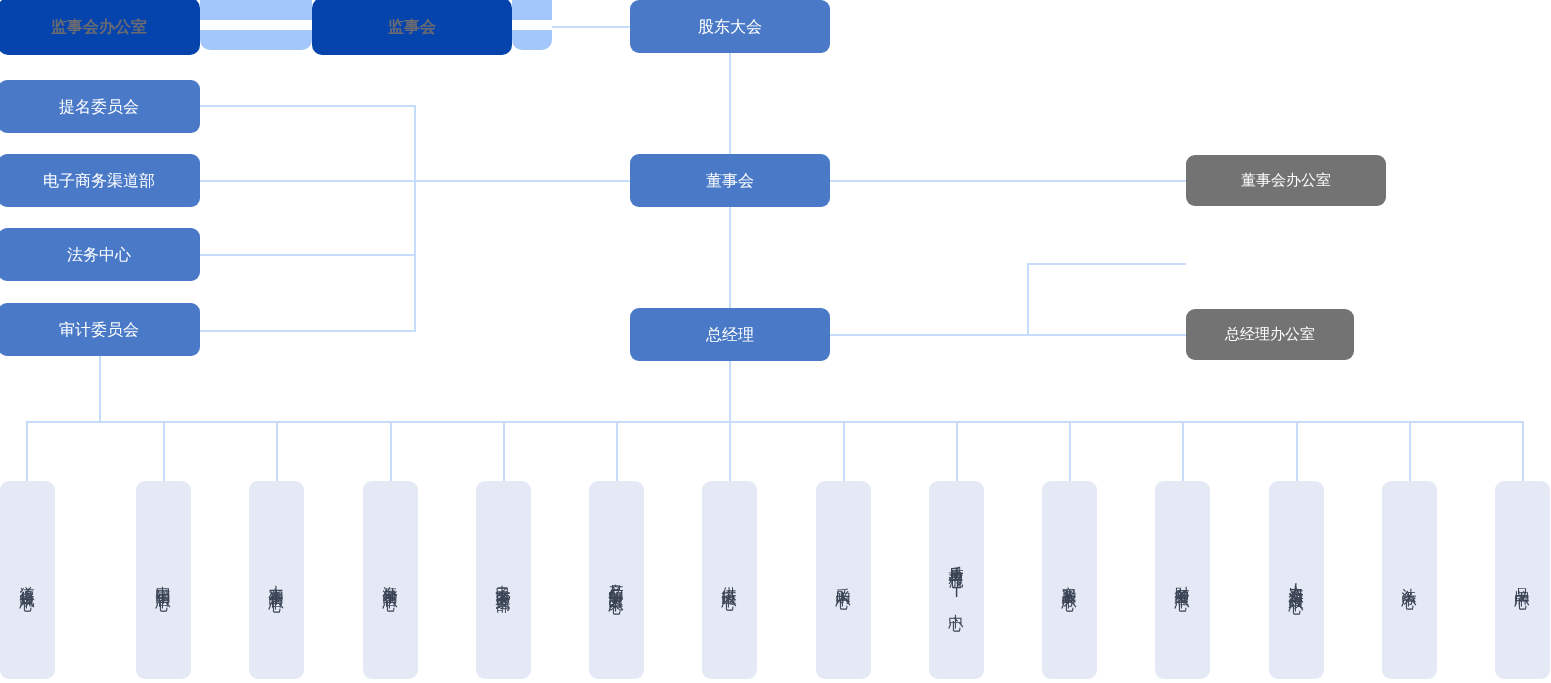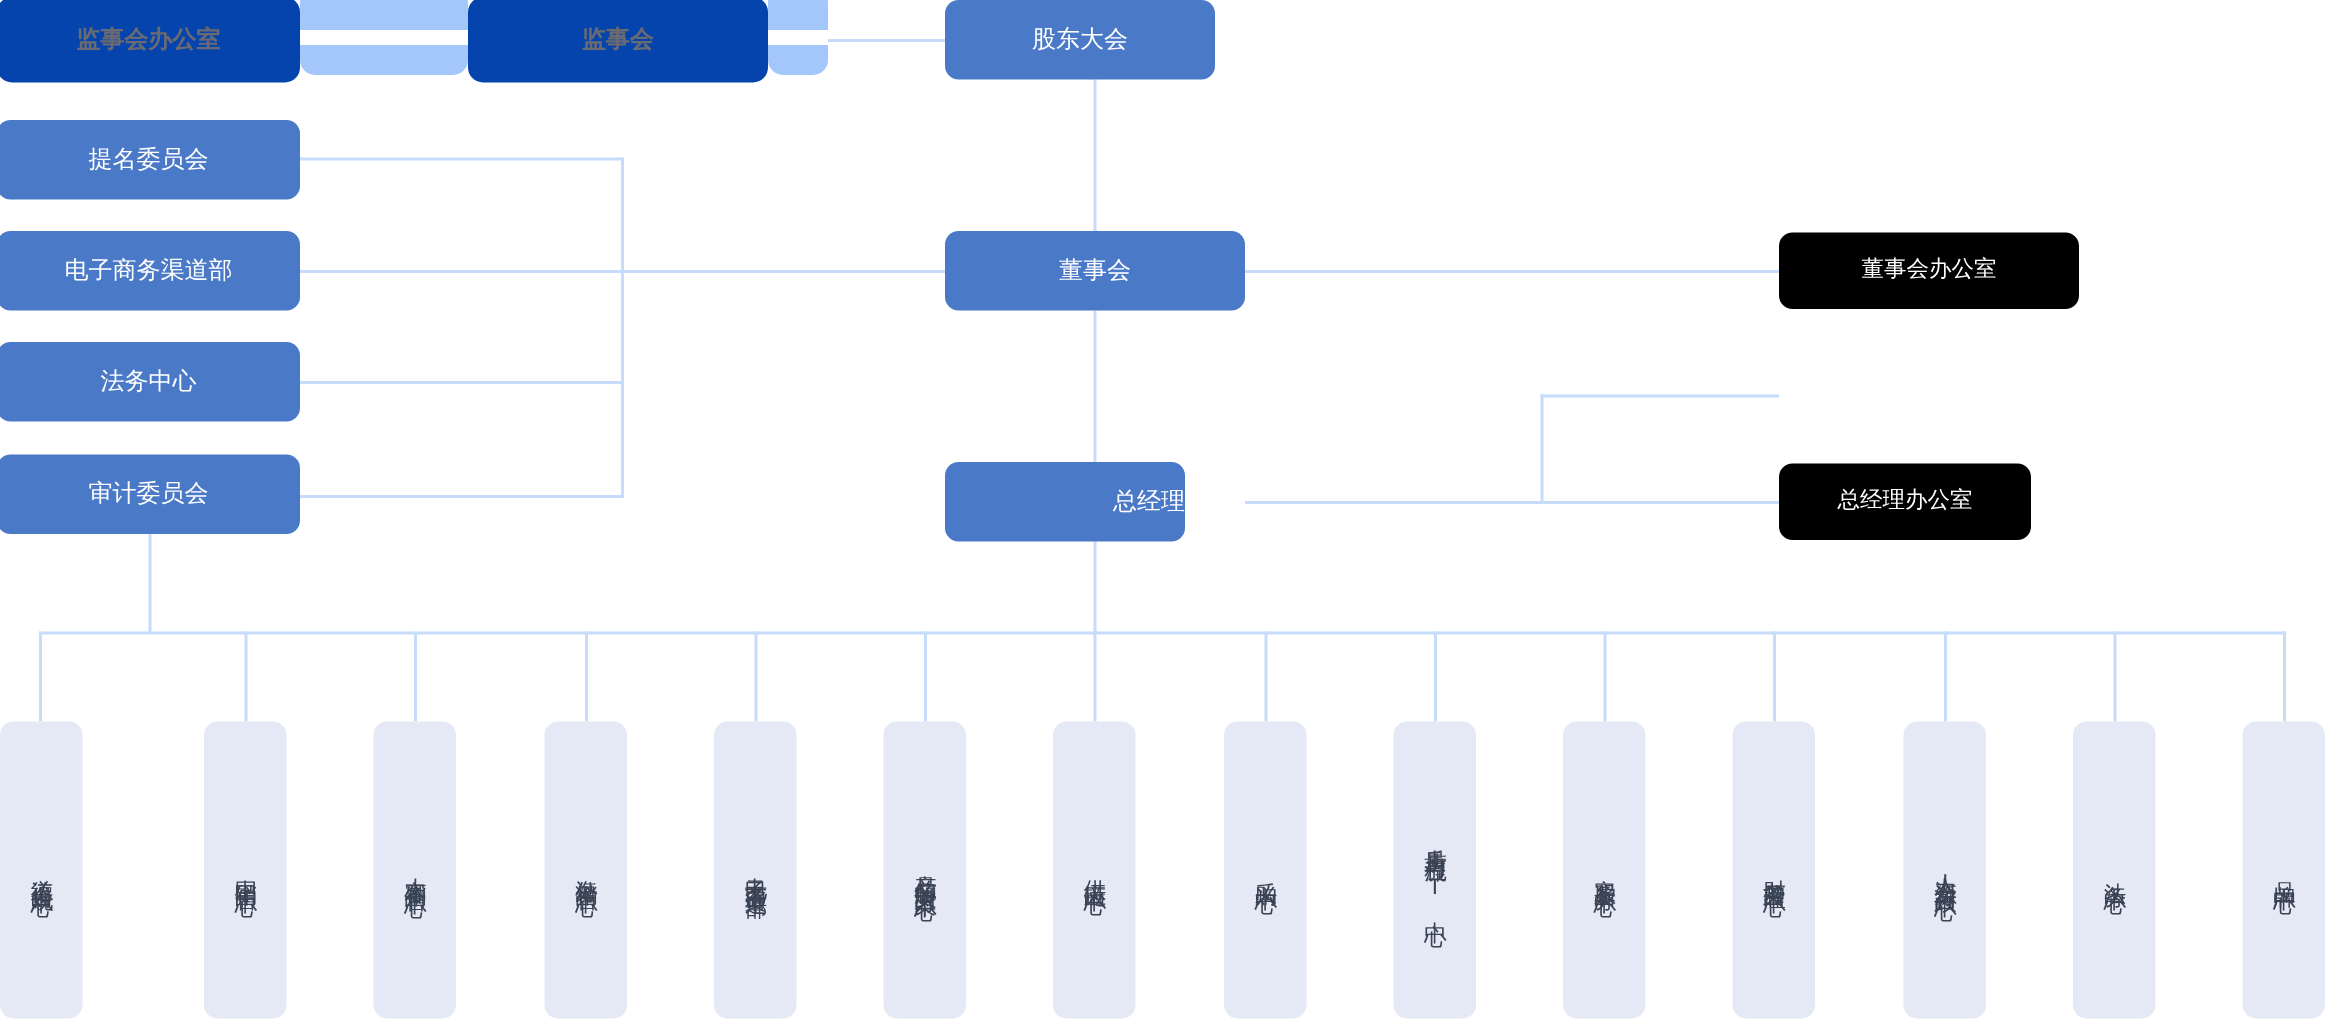--- a/index.html
+++ b/index.html
@@ -52,21 +52,21 @@
   .node.blue {
     background: #4a7ac7;
     color: #ffffff;
     font-size: 16px;
     font-weight: 400;
     border-radius: 9px;
   }
 
   
   .node.lightblue {
-    background: #000000;
+    background: #737373;
     color: #ffffff;
     font-size: 15px;
     font-weight: 400;
     border-radius: 9px;
   }
 
   
   .node.stub {
     background: #a4c7fb;
     border-radius: 10px;
@@ -102,27 +102,27 @@
     <span>监事会办公室</span>
   </div>
   <div class="node navy" style="left:312px; top:-2px; width:200px; height:57px;">
     <span>监事会</span>
   </div>
 
   <div class="ln ln-v" style="left:729px; top:53px; width:2px; height:102px;"></div>
   <div class="ln ln-v" style="left:729px; top:207px; width:2px; height:101px;"></div>
   <div class="ln ln-v" style="left:729px; top:361px; width:2px; height:61px;"></div>
 
-  <div class="node blue" style="left:630px; top:0px; width:180px; height:53px;">
+  <div class="node blue" style="left:630px; top:0px; width:200px; height:53px;">
     <span>股东大会</span>
   </div>
   <div class="node blue" style="left:630px; top:154px; width:200px; height:53px;">
     <span>董事会</span>
   </div>
-  <div class="node blue" style="left:630px; top:308px; width:160px; height:53px;justify-content:flex-end;">
+  <div class="node blue" style="left:630px; top:308px; width:200px; height:53px;">
     <span>总经理</span>
   </div>
 
   <div class="ln ln-v" style="left:414px; top:105px; width:2px; height:226px;"></div>
   <div class="ln ln-h" style="left:414px; top:180px; width:216px;"></div>
 
   <div class="ln ln-h" style="left:200px; top:105px; width:216px;"></div>
   <div class="ln ln-h" style="left:200px; top:180px; width:216px;"></div>
   <div class="ln ln-h" style="left:200px; top:254px; width:216px;"></div>
   <div class="ln ln-h" style="left:200px; top:330px; width:216px;"></div>

